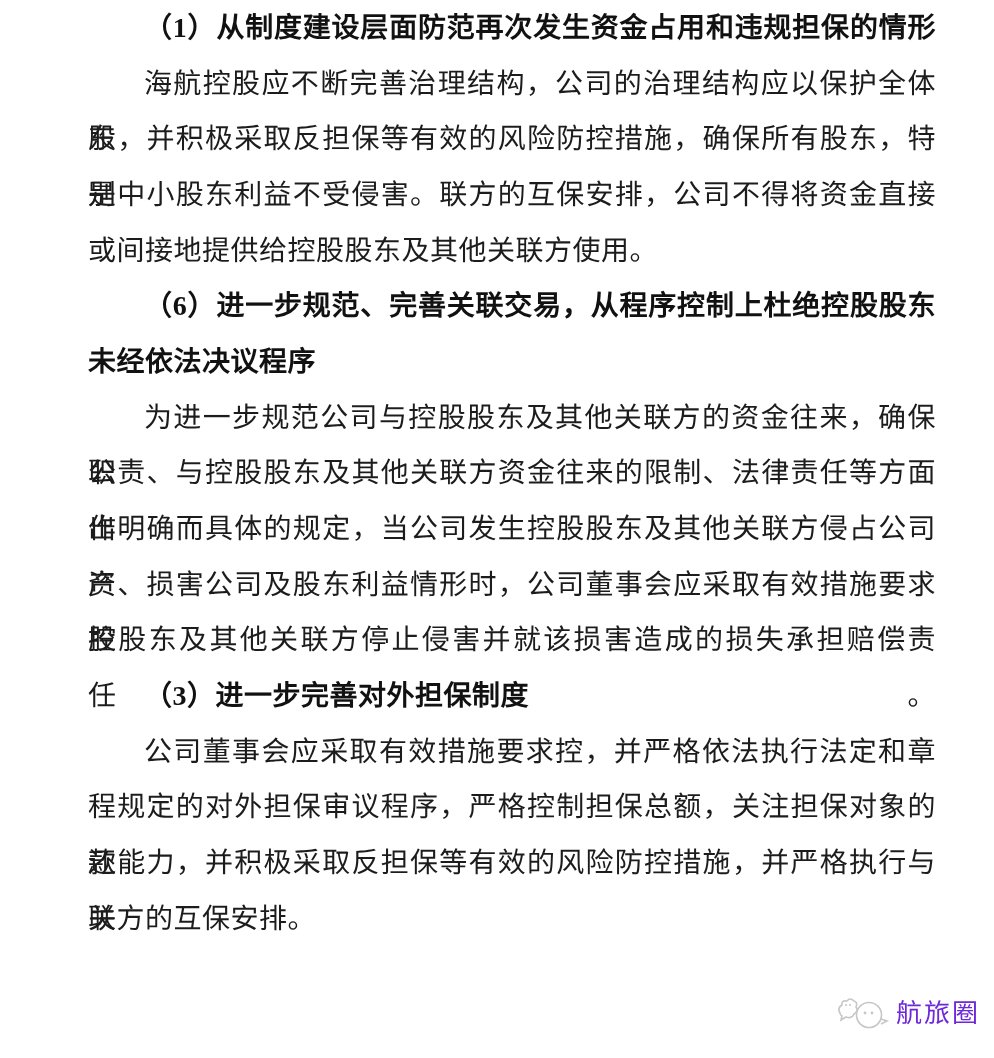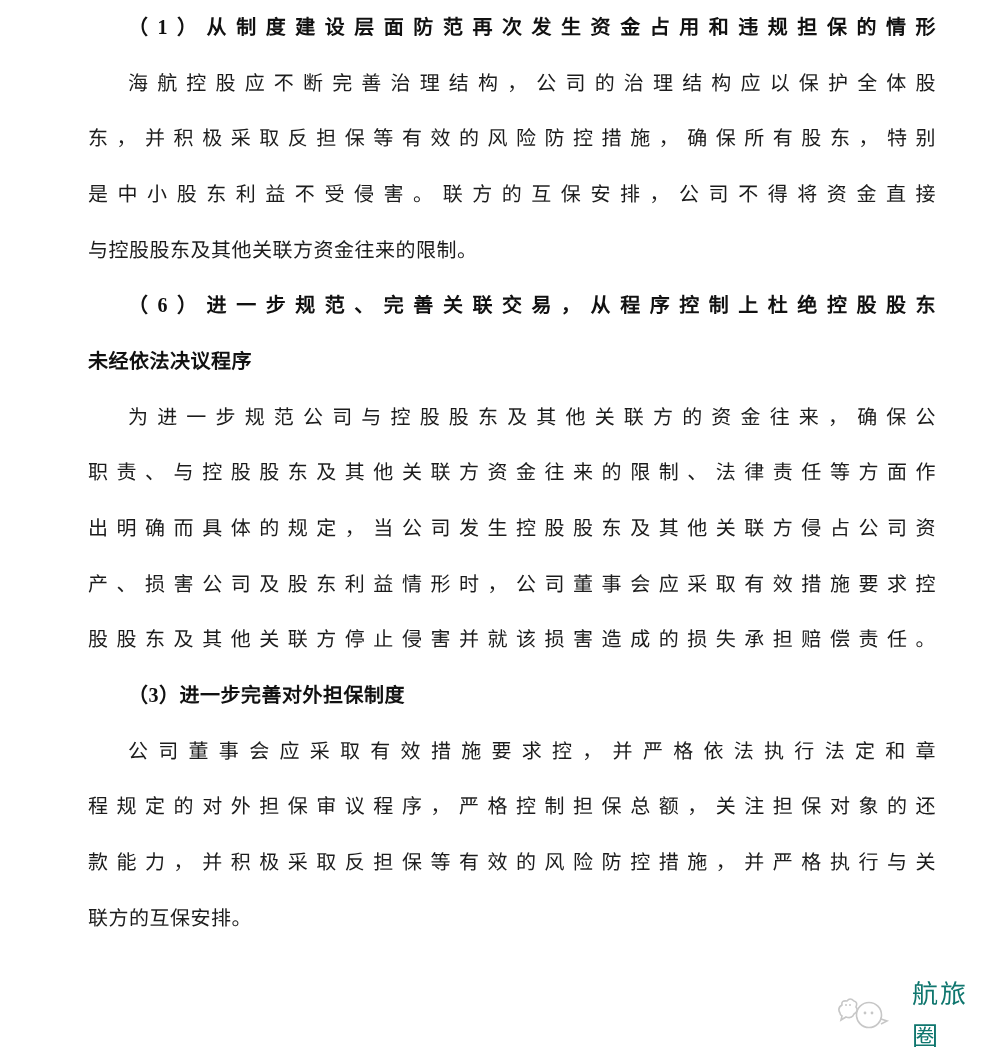--- a/index.html
+++ b/index.html
@@ -20,21 +20,21 @@
     top: 0;
     left: 0;
     width: 994px;
     height: 1058px;
     padding: 0 58px 0 88px;
     box-sizing: border-box;
   }
   .line {
     height: 55.68px;
     line-height: 55.68px;
-    font-size: 20px;
+    font-size: 28px;
     white-space: nowrap;
     letter-spacing: 0.5px;
   }
   .line.fill {
     white-space: normal;
     text-align: justify;
     text-align-last: justify;
     text-justify: inter-character;
   }
   .line.indent {
@@ -48,37 +48,36 @@
     position: absolute;
     left: 836px;
     top: 994px;
     height: 42px;
     display: flex;
     align-items: center;
     gap: 6px;
     pointer-events: none;
   }
   .watermark .wm-text {
-    font-family: Liberation Sans, sans-serif;
+    font-family: Liberation Mono, monospace;
     font-size: 26px;
     line-height: 42px;
-    color: #0f766e;
+    color: #6d28d9;
     letter-spacing: 2px;
-    margin-left: 16px;
   }
 </style>
 </head>
 <body>
 
 <div class="doc">
   <div class="line heading indent fill">（1）从制度建设层面防范再次发生资金占用和违规担保的情形</div>
   <div class="line indent fill">海航控股应不断完善治理结构，公司的治理结构应以保护全体股</div>
   <div class="line fill">东，并积极采取反担保等有效的风险防控措施，确保所有股东，特别</div>
   <div class="line fill">是中小股东利益不受侵害。联方的互保安排，公司不得将资金直接</div>
-  <div class="line">与控股股东及其他关联方资金往来的限制。</div>
+  <div class="line">或间接地提供给控股股东及其他关联方使用。</div>
   <div class="line heading indent fill">（6）进一步规范、完善关联交易，从程序控制上杜绝控股股东</div>
   <div class="line heading">未经依法决议程序</div>
   <div class="line indent fill">为进一步规范公司与控股股东及其他关联方的资金往来，确保公</div>
   <div class="line fill">职责、与控股股东及其他关联方资金往来的限制、法律责任等方面作</div>
   <div class="line fill">出明确而具体的规定，当公司发生控股股东及其他关联方侵占公司资</div>
   <div class="line fill">产、损害公司及股东利益情形时，公司董事会应采取有效措施要求控</div>
   <div class="line fill">股股东及其他关联方停止侵害并就该损害造成的损失承担赔偿责任。</div>
   <div class="line heading indent">（3）进一步完善对外担保制度</div>
   <div class="line indent fill">公司董事会应采取有效措施要求控，并严格依法执行法定和章</div>
   <div class="line fill">程规定的对外担保审议程序，严格控制担保总额，关注担保对象的还</div>

